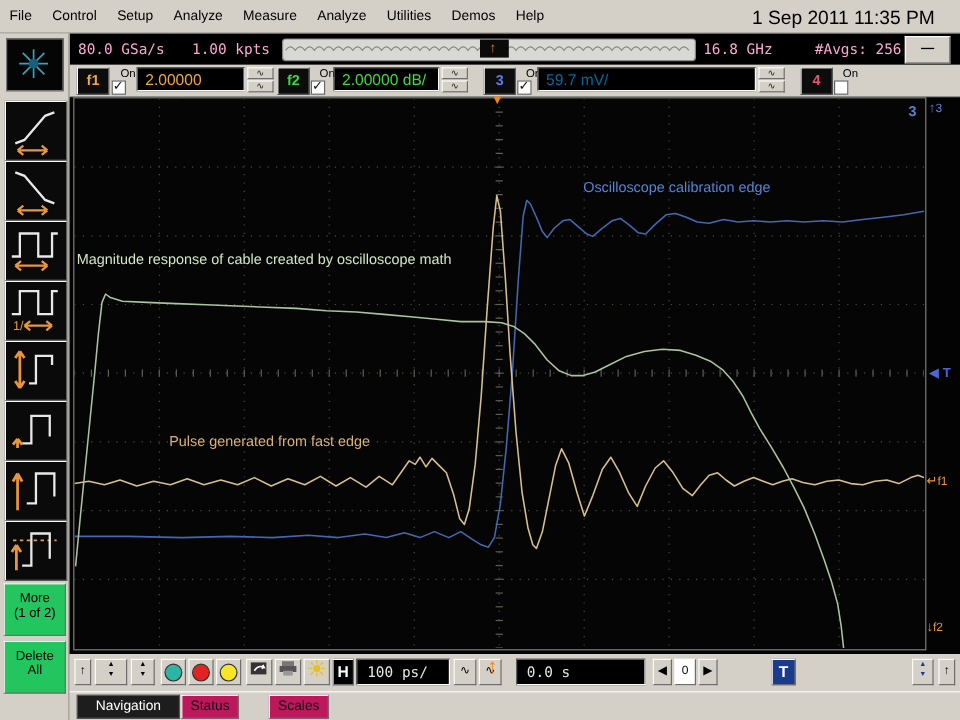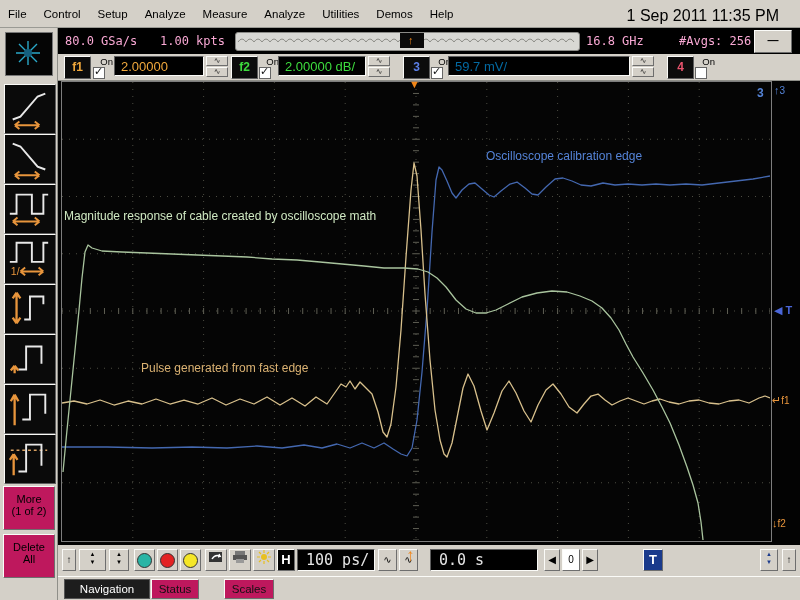--- a/index.html
+++ b/index.html
@@ -35,37 +35,37 @@
   .sinecol{position:absolute;top:2px;width:22px;height:21px;}
   .sinebtn{display:block;width:22px;height:10px;background:#d4d0c8;border:1px solid;
            border-color:#fbfbf8 #6e6e6e #6e6e6e #fbfbf8;font-size:8px;line-height:8px;text-align:center;
            box-sizing:border-box;margin-bottom:1px;color:#222;}
   
   #sidebar{position:absolute;left:0;top:28px;width:58px;height:572px;background:#d4d0c8;border-right:1px solid #8f8f89;box-sizing:border-box;}
   #logo{position:absolute;left:5px;top:4px;width:46px;height:42px;background:#050505;border:1px solid #777;}
   .sideicon{position:absolute;left:4px;width:50px;height:48px;background:#0a0a0a;border:1px solid;
             border-color:#fbfbf8 #5e5e5e #5e5e5e #fbfbf8;}
   .sideicon svg{display:block;}
-  .sidebtn{position:absolute;left:3px;width:52px;height:44px;background:#be185d;border:1px solid;
+  .sidebtn{position:absolute;left:3px;width:52px;height:44px;background:#22c55e;border:1px solid;
            border-color:#fbfbf8 #6e6e6e #6e6e6e #fbfbf8;text-align:center;font-size:11px;padding-top:6px;box-sizing:border-box;}
   
   #plot-back{position:absolute;left:58px;top:81px;width:742px;height:464px;background:#030303;}
   #graticule{position:absolute;left:61px;top:81px;width:709px;height:459px;border:1px solid #7d7d7d;background:#050505;}
   #wave-svg{position:absolute;left:62px;top:82px;}
   .ann{position:absolute;font-size:12px;white-space:nowrap;}
   #trig-top{position:absolute;left:409px;top:78px;color:#f08518;font-size:11px;}
   #corner-ch{position:absolute;left:757px;top:86px;color:#5584d8;font-size:12px;font-weight:bold;}
   .gutter-marker{position:absolute;font-size:11px;white-space:nowrap;}
   #trig-pos{position:absolute;left:406px;top:543px;color:#f08518;font-size:17px;font-weight:bold;z-index:5;line-height:26px;}
   
   #toolbar{position:absolute;left:58px;top:545px;width:742px;height:31px;background:#d4d0c8;}
   .tbtn{position:absolute;top:4px;height:22px;background:#d4d0c8;border:1px solid;
         border-color:#fbfbf8 #6e6e6e #6e6e6e #fbfbf8;box-sizing:border-box;text-align:center;font-size:10px;line-height:19px;}
   .tdisp{position:absolute;top:4px;height:22px;background:#000;border:1px solid;
-         border-color:#5e5e5e #fbfbf8 #fbfbf8 #5e5e5e;color:#e6e6e6;font-size:15px;line-height:20px;
+         border-color:#5e5e5e #fbfbf8 #fbfbf8 #5e5e5e;color:#e6e6e6;font-size:12px;line-height:20px;
          padding-left:8px;box-sizing:border-box;}
   .dot{display:inline-block;width:13px;height:13px;border-radius:50%;margin-top:3px;border:1px solid #333;}
   .spin-arrows{font-size:6px;line-height:8px;display:block;}
   
   #tabbar{position:absolute;left:58px;top:576px;width:742px;height:24px;background:#d4d0c8;border-top:1px solid #fbfbf8;}
   .tab{position:absolute;top:2px;height:20px;box-sizing:border-box;text-align:center;font-size:11.5px;line-height:18px;padding:0 0;}
   .tab.active{background:#1d1d1d;color:#fff;border:1px solid #555;}
   .tab.inactive{background:#be185d;color:#111;border:1px solid;border-color:#fbfbf8 #6e6e6e #6e6e6e #fbfbf8;}
 </style>
 </head>

